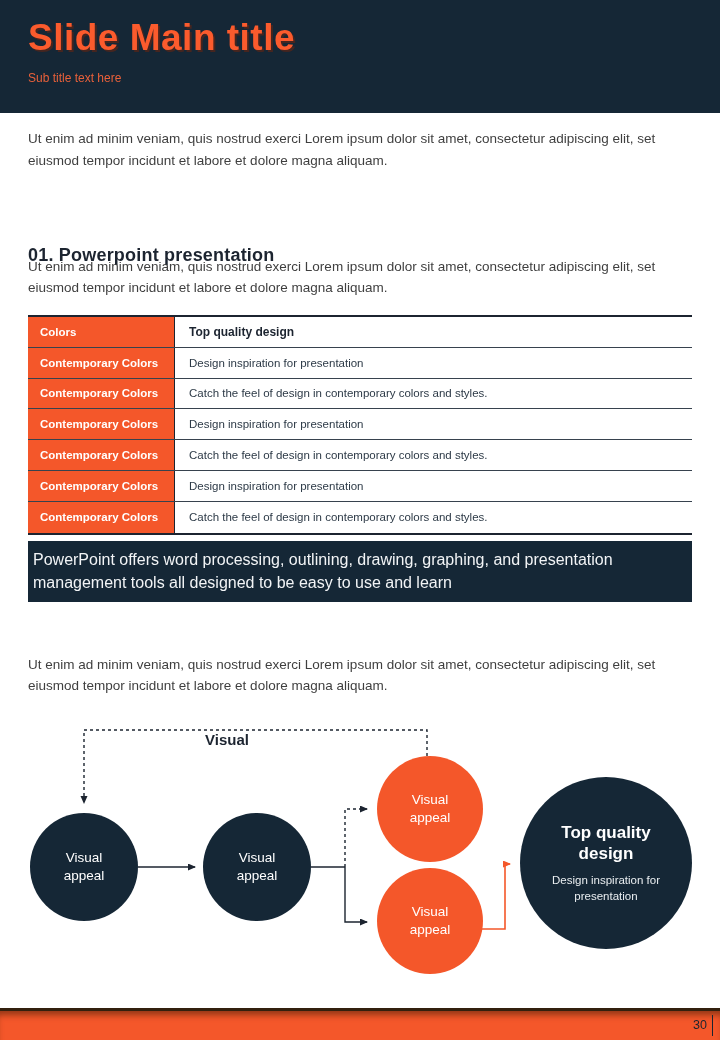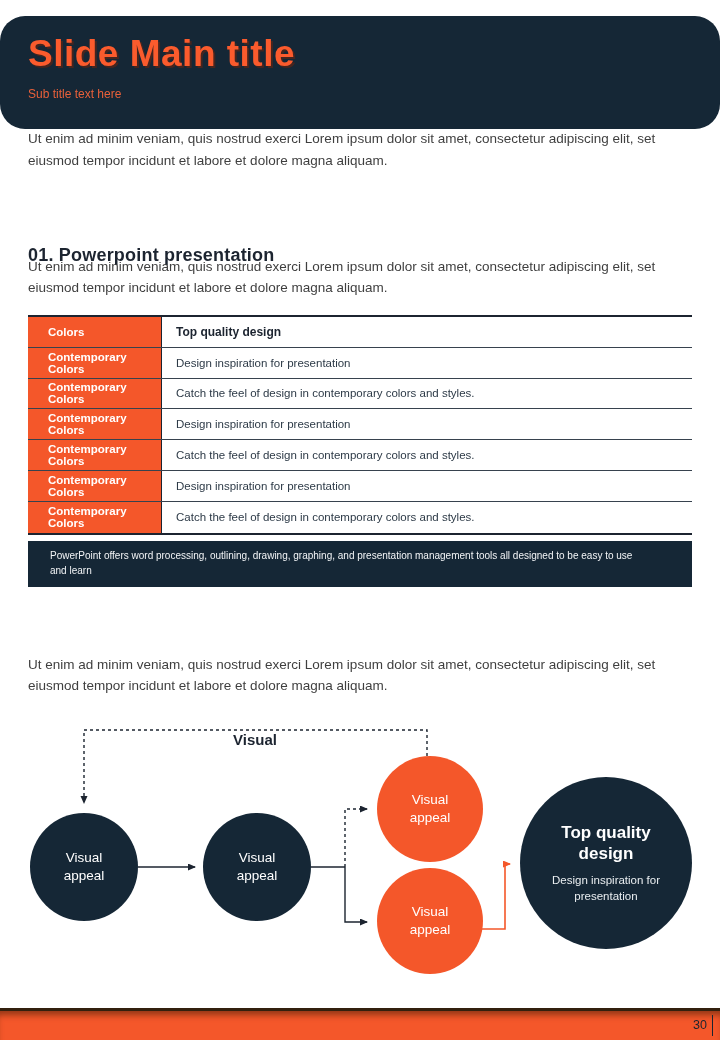--- a/index.html
+++ b/index.html
@@ -9,22 +9,22 @@
   }
   *{margin:0;padding:0;box-sizing:border-box;}
   html,body{background:#ffffff;}
   body{font-family:"Liberation Sans","DejaVu Sans",sans-serif;}
   .page{
     position:relative;width:720px;height:1040px;margin:0 auto;
     background:#ffffff;overflow:hidden;
   }
   
   .header{
-    position:absolute;left:0;top:16px;width:720px;height:113px;
-    background:var(--navy);padding:17px 28px 0 28px;border-radius:25px;
+    position:absolute;left:0;top:0;width:720px;height:113px;
+    background:var(--navy);padding:17px 28px 0 28px;
   }
   .title{
     font-size:37px;font-weight:bold;color:#fb5b2d;letter-spacing:.5px;
     text-shadow:2px 2px 0 rgba(130,35,5,.45);
   }
   .subtitle{margin-top:12px;font-size:12px;color:#e8603a;}
   
   .intro{
     position:absolute;left:28px;top:128px;width:666px;
     font-size:13.5px;line-height:1.6;color:#3f3f3f;
@@ -40,41 +40,41 @@
   #s1-head{top:245px;} #s1-body{top:257px;}
   #s2-head{top:627px;} #s2-body{top:655px;}
   
   .ctable{
     position:absolute;left:28px;top:315px;width:664px;
     border-top:2px solid var(--ink);border-bottom:2px solid var(--ink);
   }
   .trow{display:flex;height:30.8px;border-bottom:1px solid #37424e;}
   .trow:last-child{border-bottom:none;}
   .cell-l{
-    width:134px;background:var(--orange);color:#ffffff;font-weight:bold;
-    font-size:11.5px;display:flex;align-items:center;padding-left:20px;
+    width:147px;background:var(--orange);color:#ffffff;font-weight:bold;
+    font-size:11.5px;display:flex;align-items:center;padding-left:12px;
     border-right:1.5px solid var(--ink);
   }
   .cell-r{
     flex:1;background:#ffffff;color:#2d3a47;font-size:11.5px;
     display:flex;align-items:center;padding-left:14px;
   }
   .thead .cell-r{color:var(--ink);font-weight:bold;font-size:12px;}
   
   .callout{
     position:absolute;left:28px;top:541px;width:664px;min-height:46px;
     background:var(--navy);color:#f2f4f6;
-    padding:7px 57px 8px 22px;font-size:10px;line-height:1.45;
+    padding:7px 57px 8px 5px;font-size:16px;line-height:1.45;
     display:flex;align-items:center;
   }
   
   .diagram{position:absolute;left:0;top:710px;width:720px;height:285px;}
   .connectors{position:absolute;left:0;top:0;width:720px;height:285px;}
   .flow-label{
-    position:absolute;left:205px;top:21px;width:100px;text-align:center;
+    position:absolute;left:205px;top:21px;width:100px;
     font-size:15px;font-weight:bold;color:var(--ink);
   }
   .circle{
     position:absolute;border-radius:50%;display:flex;flex-direction:column;
     align-items:center;justify-content:center;text-align:center;color:#ffffff;
   }
   .circle .lbl{font-size:13.5px;font-weight:normal;line-height:1.3;width:80px;}
   .c-navy{background:var(--navy);}
   .c-orange{background:var(--orange);}
   #node1{left:30px;top:103px;width:108px;height:108px;}

